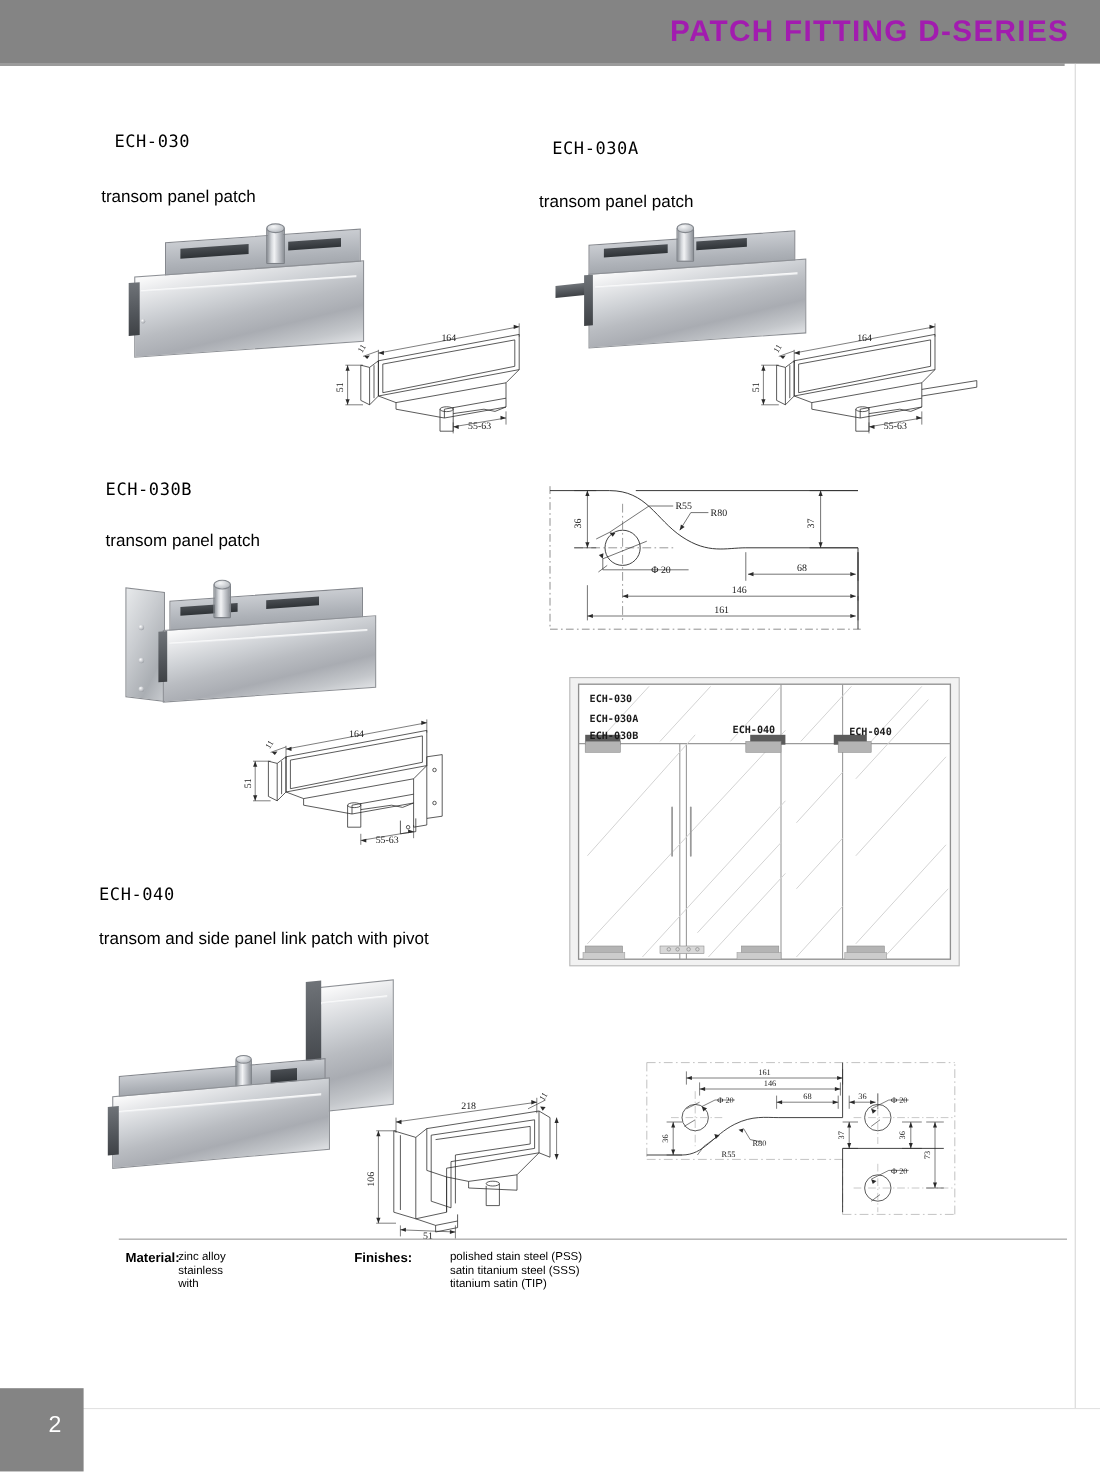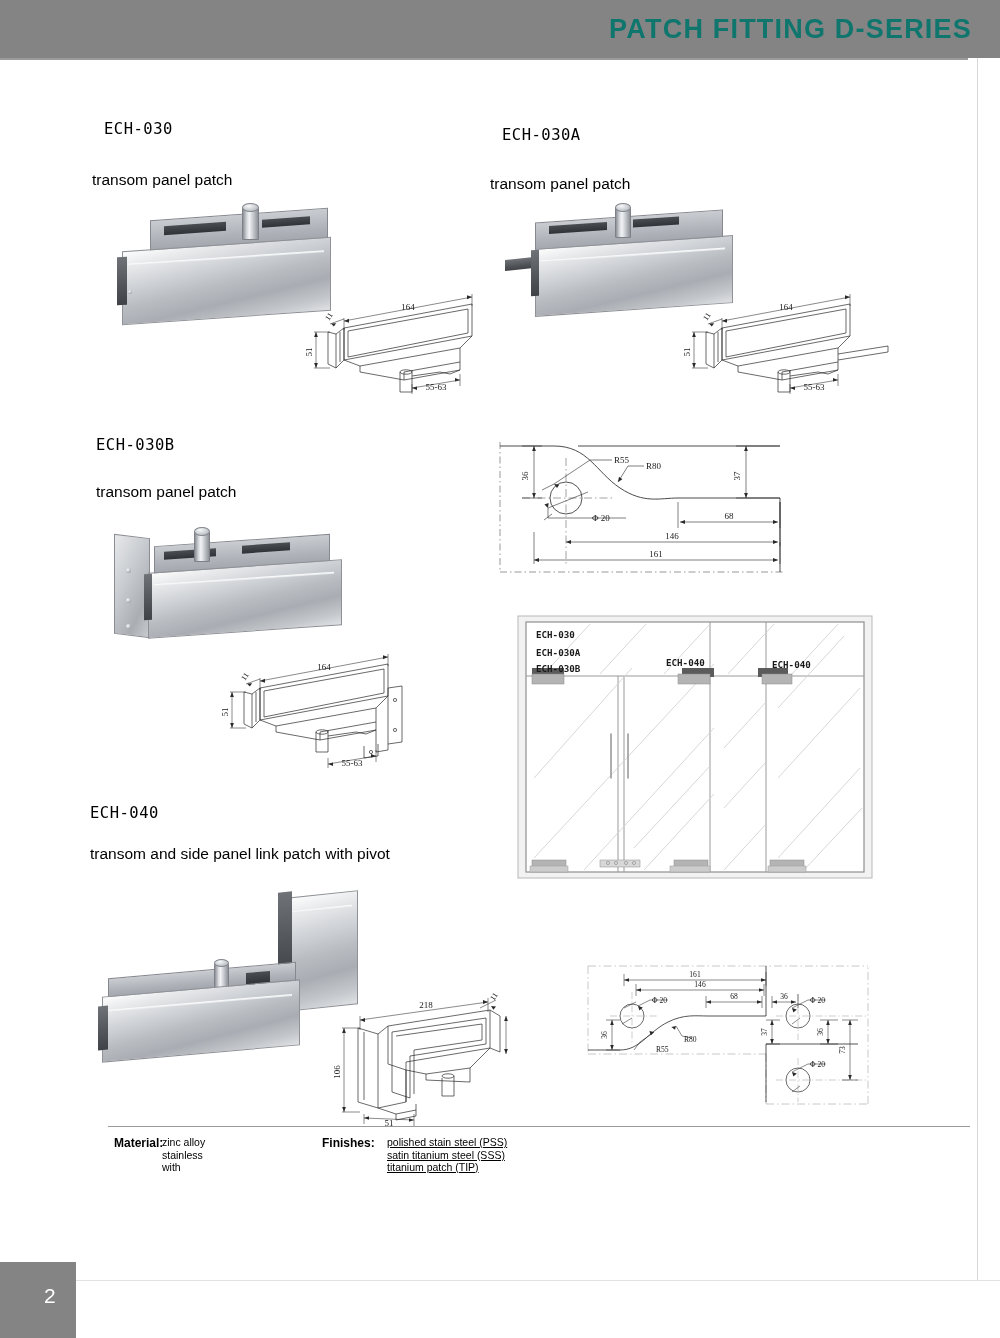--- a/index.html
+++ b/index.html
@@ -23,21 +23,21 @@
     position: absolute;
     left: 0; top: 0;
     width: 1000px; height: 58px;
     background: #848484;
   }
   .header-title {
     position: absolute;
     right: 28px;
     top: 29px;
     transform: translateY(-50%);
-    color: #0f766e;
+    color: #a21caf;
     font-size: 27px;
     font-weight: bold;
     letter-spacing: 1.2px;
     white-space: nowrap;
     margin-left: 24px;
   }
   .header-rule {
     position: absolute;
     left: 0; top: 58px;
     width: 968px; height: 2px;
@@ -682,23 +682,23 @@
   </div>
 
   <div class="spec-rule"></div>
   <div class="spec-label" style="left:114px; top:1136px;">Material:</div>
   <div class="spec-values" style="left:162px; top:1136px;">
     <div>zinc alloy</div>
     <div>stainless</div>
     <div>with</div>
   </div>
   <div class="spec-label" style="left:322px; top:1136px;">Finishes:</div>
-  <div class="spec-values" style="left:387px; top:1136px;text-decoration:underline;">
+  <div class="spec-values" style="left:409px; top:1136px;">
     <div>polished stain steel (PSS)</div>
     <div>satin titanium steel (SSS)</div>
-    <div>titanium patch (TIP)</div>
+    <div>titanium satin (TIP)</div>
   </div>
 
   <div class="footer-rule"></div>
   <div class="footer-block"></div>
   <div class="footer-pageno">2</div>
 
 </div>
 
 </body></html>

